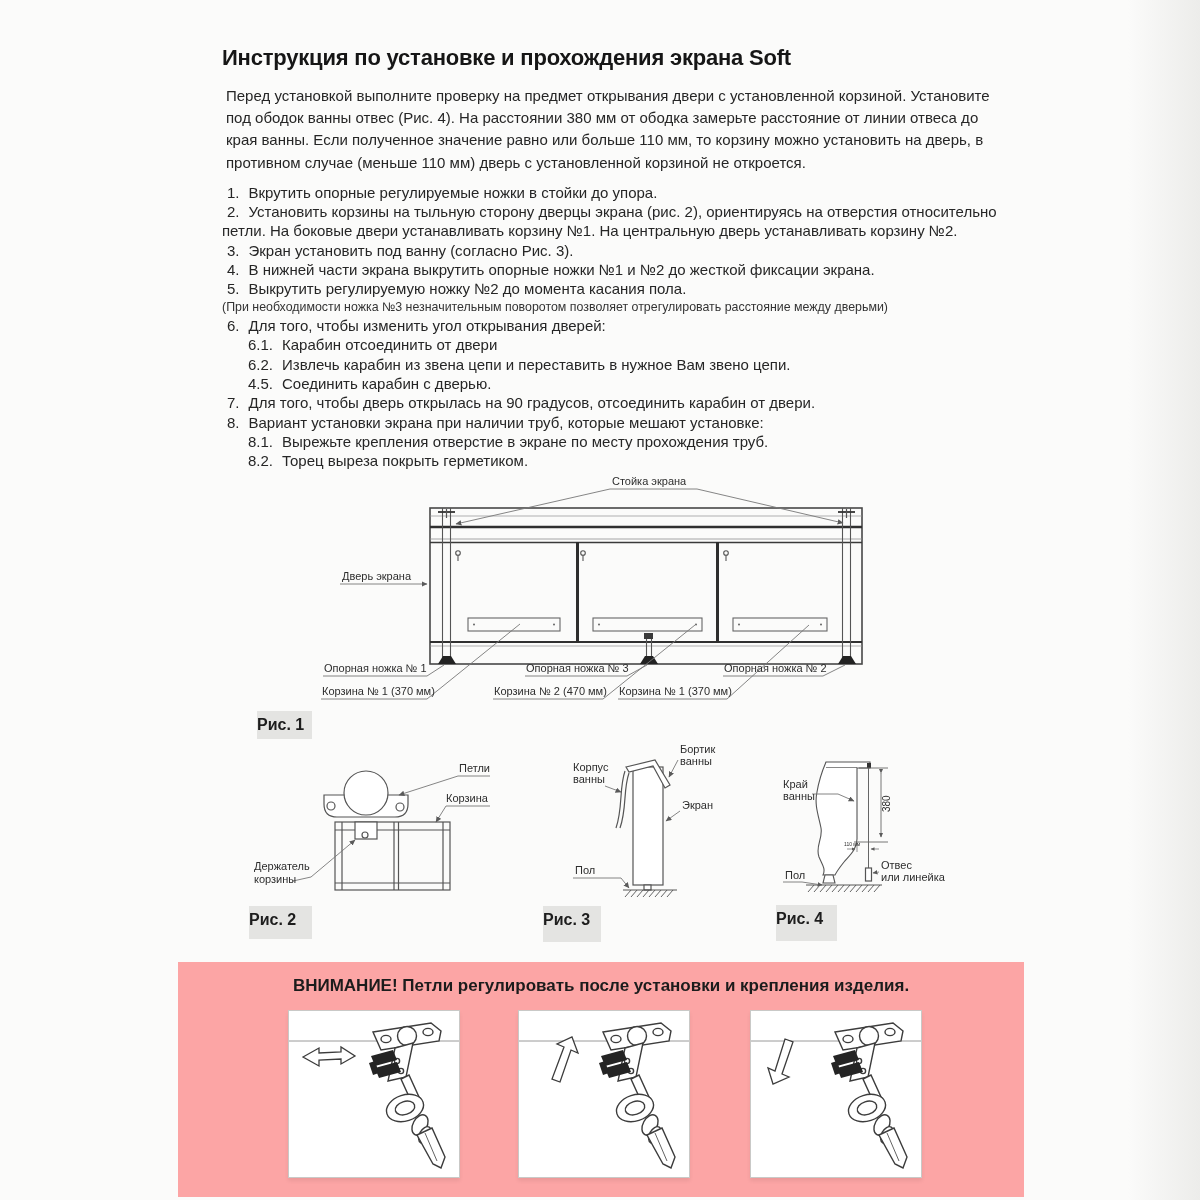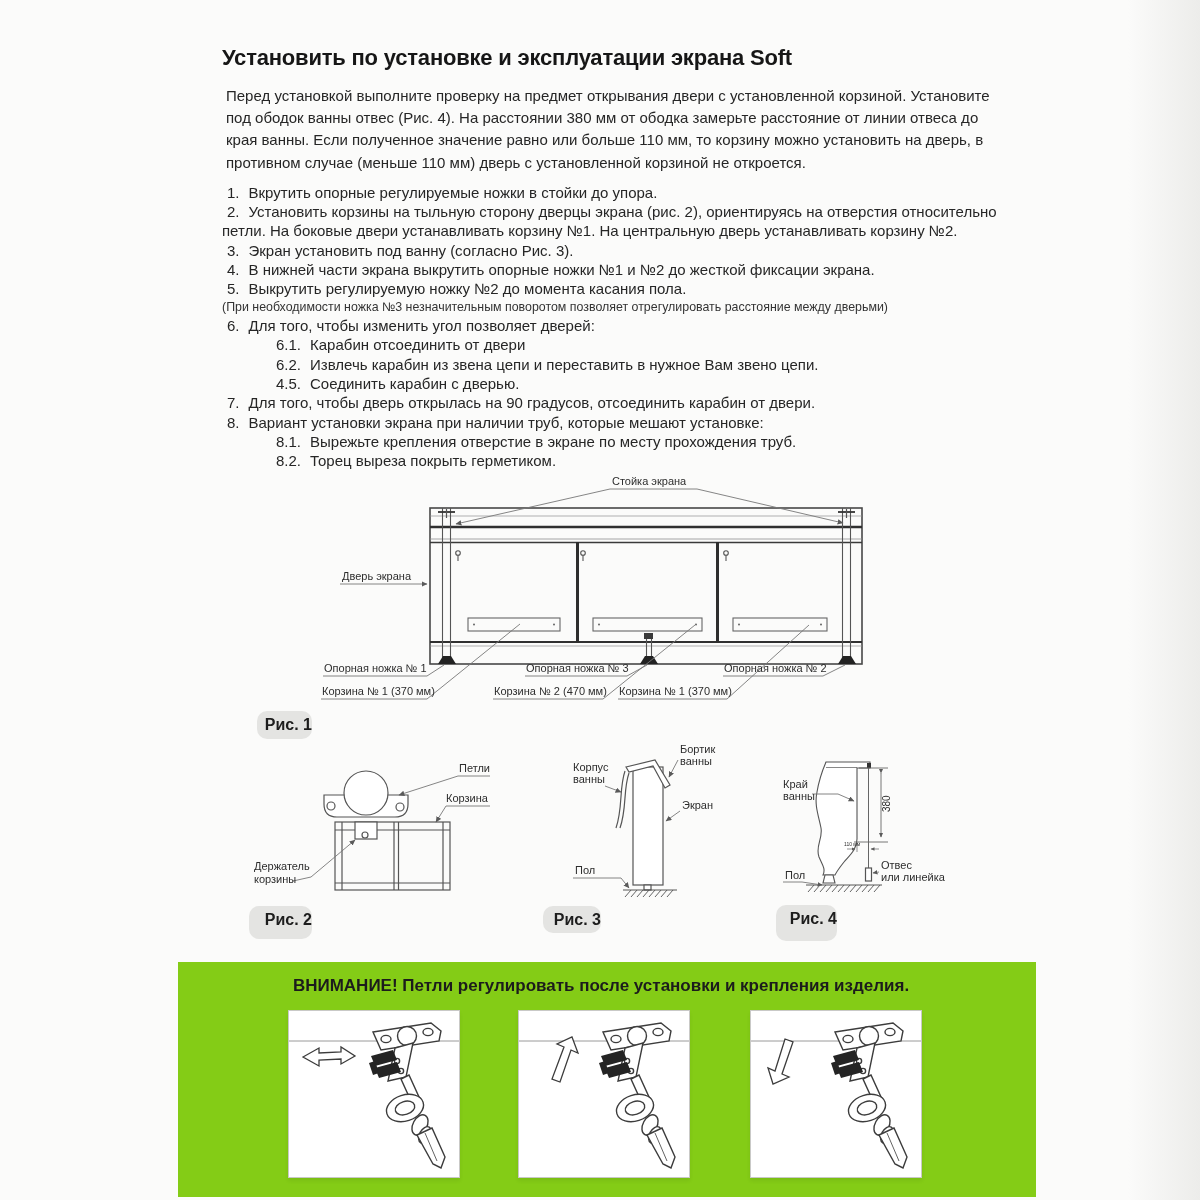--- a/index.html
+++ b/index.html
@@ -6,51 +6,51 @@
   .page{position:relative;width:1200px;height:1200px;background:#fbfbfa;overflow:hidden;
         font-family:"Liberation Sans","DejaVu Sans",sans-serif;color:#2a2a2a;}
   .edge-shade{position:absolute;right:0;top:0;width:72px;height:1200px;
         background:linear-gradient(to right, rgba(230,230,228,0), rgba(224,224,221,.55));}
   .doc{position:absolute;left:222px;top:44px;width:778px;}
   h1.title{margin:0;font-size:22px;line-height:27px;font-weight:bold;color:#161616;letter-spacing:-0.2px;}
   p.intro{margin:14px 0 0 4px;font-size:15px;line-height:22.2px;color:#262626;}
   .steps{margin-top:9px;font-size:15px;color:#262626;}
   .step{line-height:19.3px;}
   .step .n{margin-left:5px;margin-right:9px;}
-  .step.sub .n{margin-left:54px;}
+  .step.sub .n{margin-left:26px;}
   .step.note{font-size:12.4px;line-height:17.5px;color:#333;}
   svg.fig{position:absolute;overflow:visible;}
   svg.fig text{font-family:"Liberation Sans","DejaVu Sans",sans-serif;fill:#2d2d2d;}
   .fig-cap{position:absolute;background:#e4e4e2;color:#1d1d1d;font-weight:bold;
-        font-size:16px;text-align:right;border-radius:10px;}
-  .warn-band{position:absolute;left:178px;top:962px;width:846px;height:235px;background:#84cc16;padding-left:12px;}
+        font-size:16px;text-align:left;}
+  .warn-band{position:absolute;left:178px;top:962px;width:846px;height:235px;background:#fca5a5;}
   .warn-text{position:absolute;left:0;top:14px;width:846px;text-align:center;
         font-size:17px;font-weight:bold;color:#1c1c1c;}
   .panel{position:absolute;top:48px;width:170px;height:166px;background:#fff;
         border:1px solid #c9c9c7;box-shadow:0 3px 4px rgba(0,0,0,0.07);}
   .panel svg{display:block;width:100%;height:100%;}
   .p1{left:110px;} .p2{left:340px;} .p3{left:572px;}
   .hidden-defs{position:absolute;width:0;height:0;overflow:hidden;}
 </style>
 </head>
 <body>
 
 <div class="page">
 
   <div class="doc">
-    <h1 class="title">Установить по установке и эксплуатации экрана Soft</h1>
+    <h1 class="title">Инструкция по установке и прохождения экрана Soft</h1>
     <p class="intro">Перед установкой выполните проверку на предмет открывания двери с установленной корзиной. Установите под ободок ванны отвес (Рис. 4). На расстоянии 380 мм от ободка замерьте расстояние от линии отвеса до края ванны. Если полученное значение равно или больше 110 мм, то корзину можно установить на дверь, в противном случае (меньше 110 мм) дверь с установленной корзиной не откроется.</p>
     <div class="steps">
       <div class="step"><span class="n">1.</span><span>Вкрутить опорные регулируемые ножки в стойки до упора.</span></div>
       <div class="step"><span class="n">2.</span><span>Установить корзины на тыльную сторону дверцы экрана (рис. 2), ориентируясь на отверстия относительно петли. На боковые двери устанавливать корзину №1. На центральную дверь устанавливать корзину №2.</span></div>
       <div class="step"><span class="n">3.</span><span>Экран установить под ванну (согласно Рис. 3).</span></div>
       <div class="step"><span class="n">4.</span><span>В нижней части экрана выкрутить опорные ножки №1 и №2 до жесткой фиксации экрана.</span></div>
       <div class="step"><span class="n">5.</span><span>Выкрутить регулируемую ножку №2 до момента касания пола.</span></div>
       <div class="step note"><span>(При необходимости ножка №3 незначительным поворотом позволяет отрегулировать расстояние между дверьми)</span></div>
-      <div class="step"><span class="n">6.</span><span>Для того, чтобы изменить угол позволяет дверей:</span></div>
+      <div class="step"><span class="n">6.</span><span>Для того, чтобы изменить угол открывания дверей:</span></div>
       <div class="step sub"><span class="n">6.1.</span><span>Карабин отсоединить от двери</span></div>
       <div class="step sub"><span class="n">6.2.</span><span>Извлечь карабин из звена цепи и переставить в нужное Вам звено цепи.</span></div>
       <div class="step sub"><span class="n">4.5.</span><span>Соединить карабин с дверью.</span></div>
       <div class="step"><span class="n">7.</span><span>Для того, чтобы дверь открылась на 90 градусов, отсоединить карабин от двери.</span></div>
       <div class="step"><span class="n">8.</span><span>Вариант установки экрана при наличии труб, которые мешают установке:</span></div>
       <div class="step sub"><span class="n">8.1.</span><span>Вырежьте крепления отверстие в экране по месту прохождения труб.</span></div>
       <div class="step sub"><span class="n">8.2.</span><span>Торец выреза покрыть герметиком.</span></div>
     </div>
   </div>
 
@@ -214,21 +214,21 @@
     </g>
     <g font-size="11">
       <text x="115" y="13">Бортик</text>
       <text x="115" y="25">ванны</text>
       <text x="8" y="31">Корпус</text>
       <text x="8" y="43">ванны</text>
       <text x="117" y="69">Экран</text>
       <text x="10" y="134">Пол</text>
     </g>
   </svg>
-  <div class="fig-cap" style="left:543px;top:906px;width:58px;height:27px;line-height:27px">Рис. 3</div>
+  <div class="fig-cap" style="left:543px;top:906px;width:58px;height:36px;line-height:27px">Рис. 3</div>
 
   <svg class="fig" style="left:778px;top:742px" width="182" height="153" viewBox="0 0 182 153">
     <defs>
       <marker id="ar4" markerWidth="8" markerHeight="7" refX="6" refY="3" orient="auto">
         <path d="M0,0 L6.5,3 L0,6 Z" fill="#5a5a5a"></path>
       </marker>
       <marker id="ar4s" markerWidth="7" markerHeight="6" refX="5" refY="2.5" orient="auto">
         <path d="M0,0 L5.5,2.5 L0,5 Z" fill="#5a5a5a"></path>
       </marker>
     </defs>

